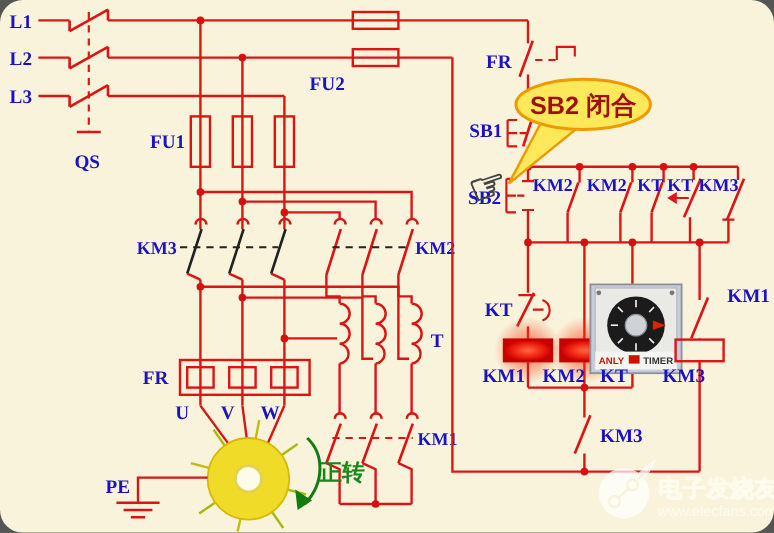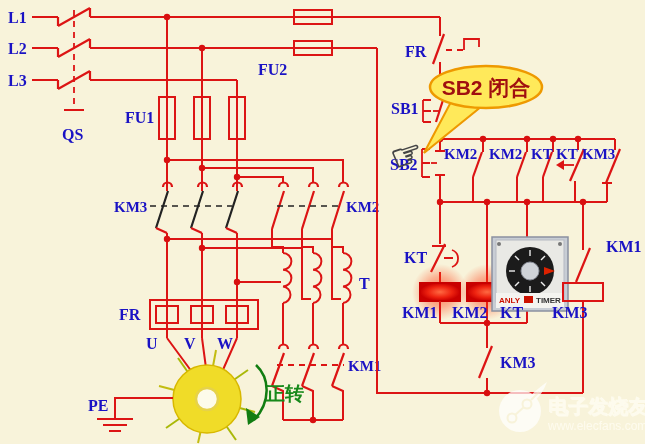--- a/index.html
+++ b/index.html
@@ -1,17 +1,17 @@
 <!DOCTYPE html>
 <html><head>
 <meta charset="utf-8">
 <style>
   html,body{margin:0;padding:0;background:#555;}
   #stage{position:relative;width:645px;height:444px;background:#F8F3DA;overflow:hidden;
-         font-family:"Liberation Sans",sans-serif;}
+         font-family:"Liberation Sans",sans-serif;border-radius:19px;}
   svg{display:block;}
   text.lbl{font-family:"Liberation Serif",serif;font-weight:bold;fill:#1A12C4;font-size:16px;}
   text.lbl-s{font-family:"Liberation Serif",serif;font-weight:bold;fill:#1A12C4;font-size:15px;}
   text.cn-green{font-family:"Liberation Sans",sans-serif;font-weight:bold;fill:#17891A;font-size:19px;}
   text.bubble-txt{font-family:"Liberation Sans",sans-serif;font-weight:bold;fill:#A01010;font-size:21px;}
   text.wm-big{font-family:"Liberation Sans",sans-serif;font-weight:bold;fill:#FFFDF2;font-size:20px;}
   text.wm-small{font-family:"Liberation Sans",sans-serif;fill:#FFFDF2;font-size:12px;}
   text.tm{font-family:"Liberation Sans",sans-serif;font-size:8px;font-weight:bold;}
   .wire{stroke:#DC1414;stroke-width:2;fill:none;}
   .wire-thin{stroke:#DC1414;stroke-width:1.8;fill:none;}

